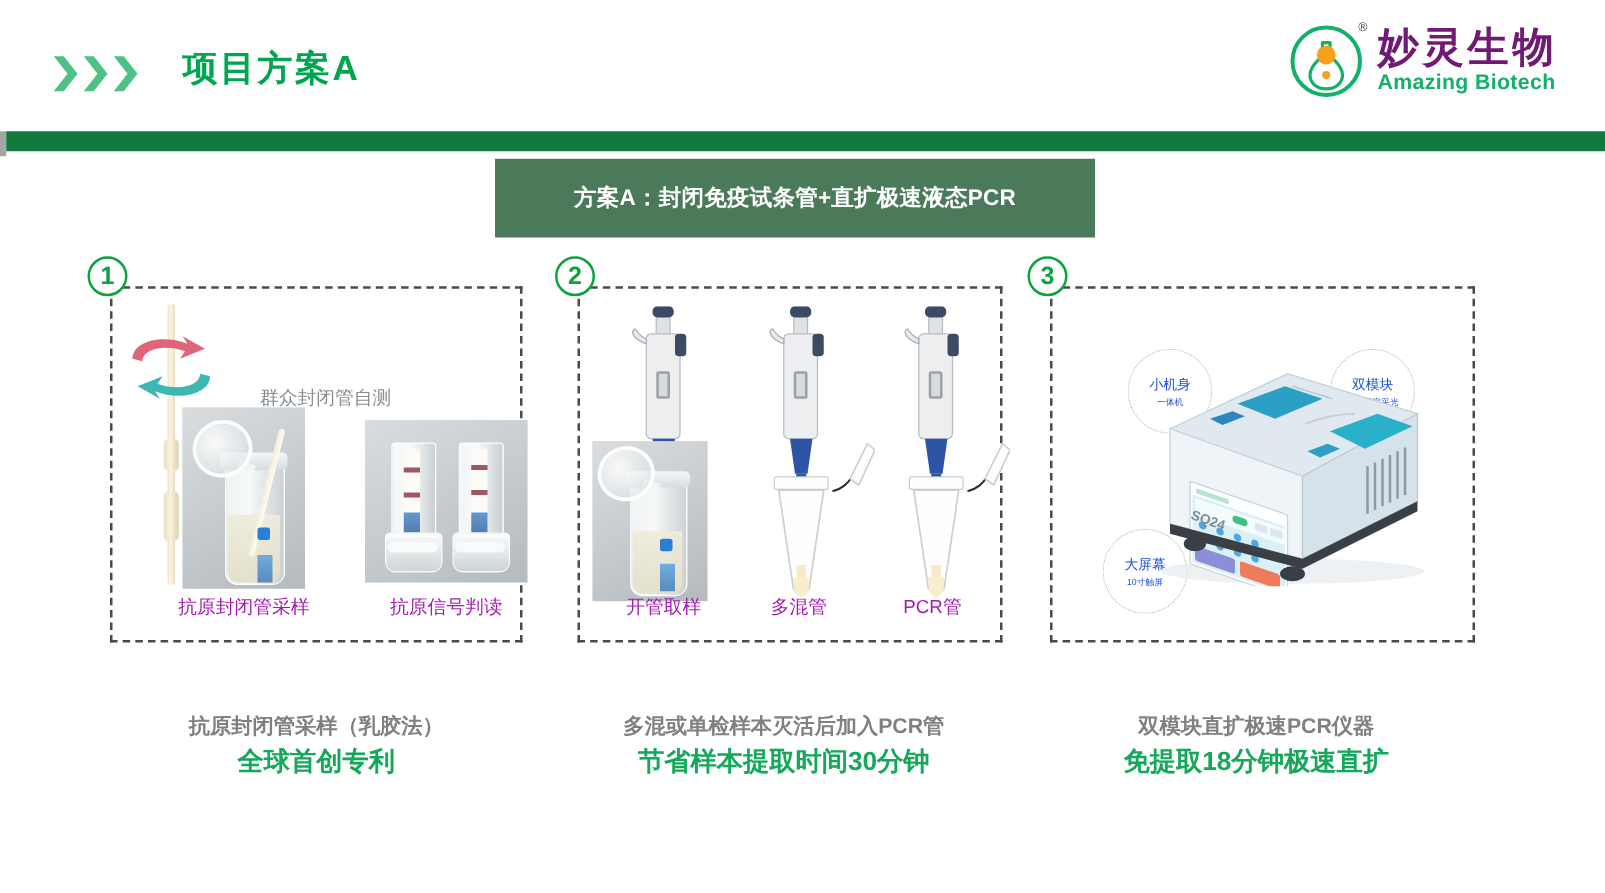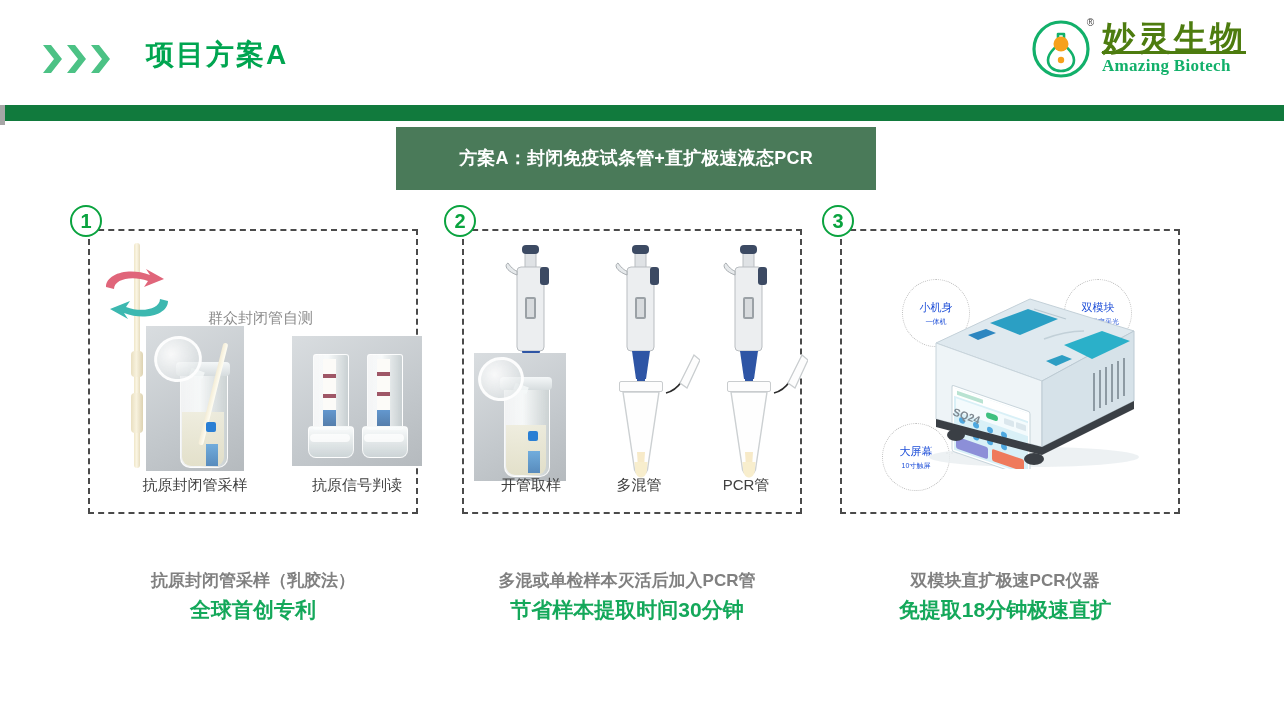--- a/index.html
+++ b/index.html
@@ -63,32 +63,30 @@
   .logo-reg {
     position: absolute;
     right: -2px; top: -1px;
     font-size: 10px;
     color: #444;
   }
   .logo-text { display: flex; flex-direction: column; }
   .logo-cn {
     font-size: 33px;
     font-weight: bold;
-    color: #4d7c0f;
+    color: #701a75;
     letter-spacing: 3px;
     line-height: 1.05;
-    text-decoration: underline;
   }
   .logo-en {
     font-size: 17px;
     font-weight: bold;
     color: #12b06a;
     letter-spacing: 0.3px;
     line-height: 1.2;
-    font-family: Liberation Serif, serif;
   }
   .green-rule {
     position: absolute;
     left: 5px; top: 105px;
     width: 1279px; height: 16px;
     background: #117a3d;
   }
 
   
   .banner {
@@ -150,21 +148,21 @@
   .panel-3 { width: 340px; height: 285px; }
 
   .panel-note {
     position: absolute;
     color: #8c8c8c;
     font-size: 15px;
     white-space: nowrap;
   }
   .item-label {
     position: absolute;
-    color: #404040;
+    color: #a21caf;
     font-size: 15px;
     white-space: nowrap;
     text-align: center;
   }
 
   
   .swab {
     position: absolute;
     left: 40px; top: 12px;
     width: 14px; height: 225px;

